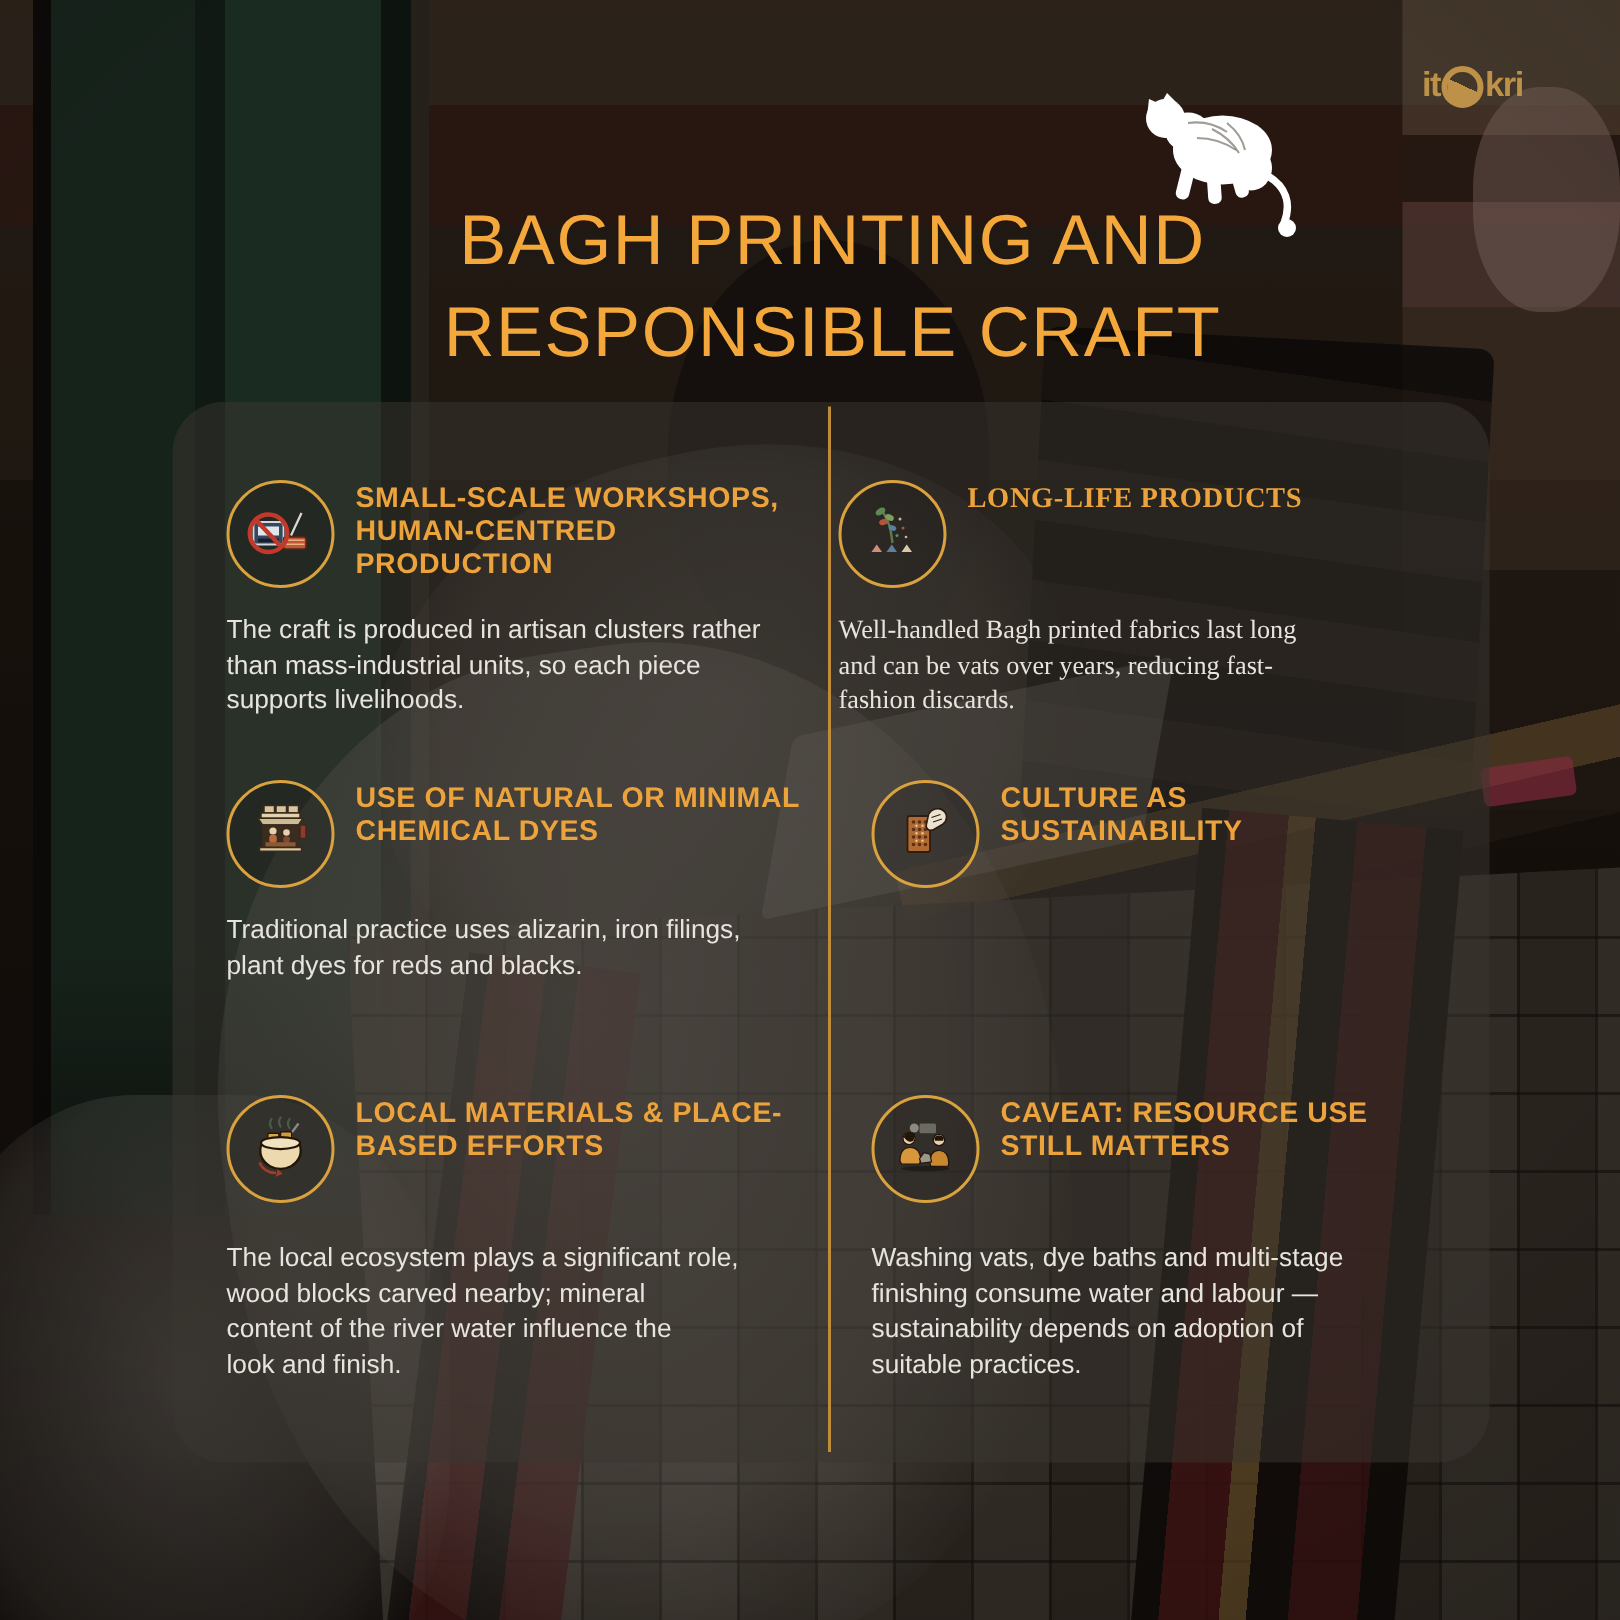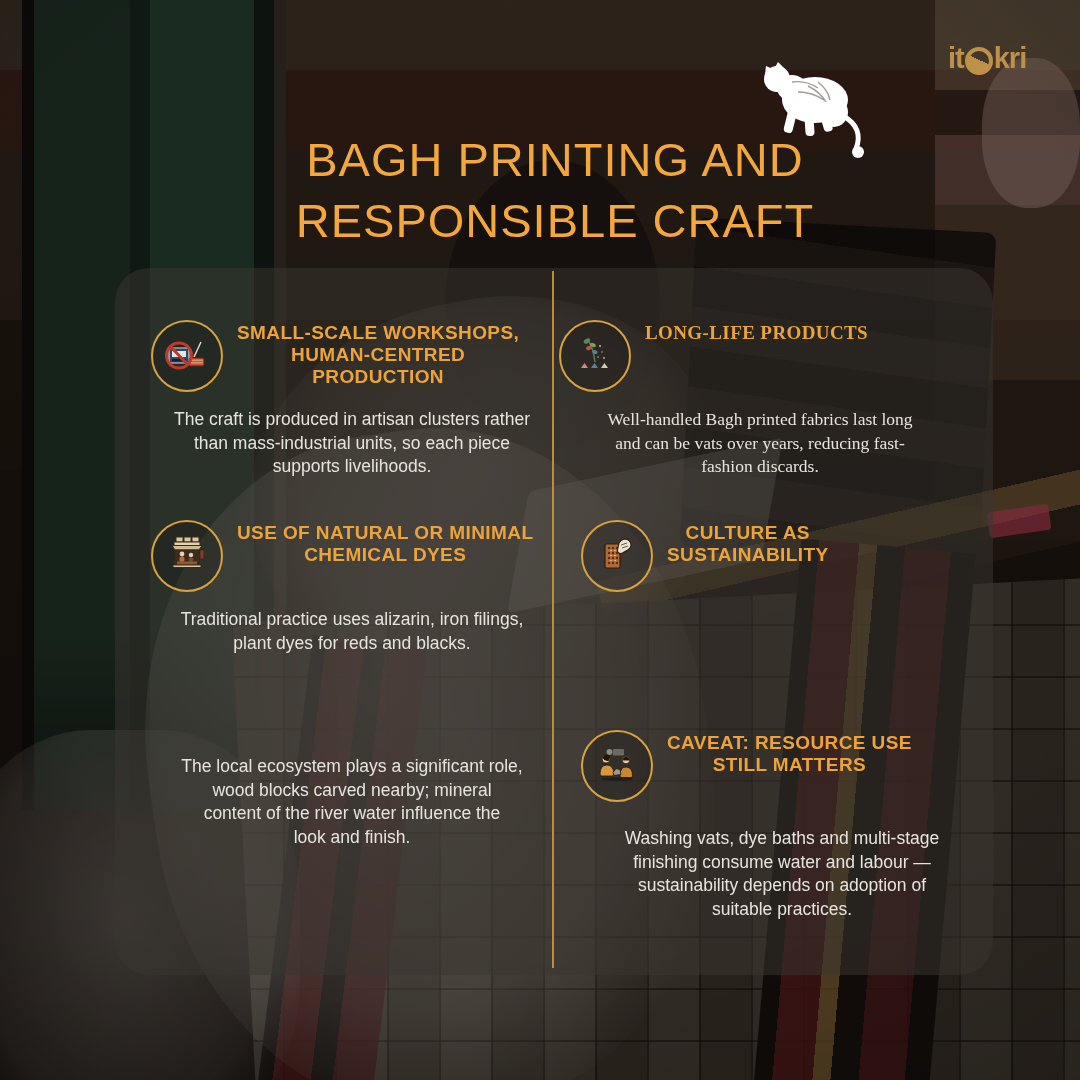--- a/index.html
+++ b/index.html
@@ -40,33 +40,33 @@
   .bg-cloth-bl{left:-50px;top:730px;width:350px;height:420px;border-radius:40%;
     background:radial-gradient(ellipse at 50% 45%,rgba(204,199,188,.38),rgba(204,199,188,.18) 60%,transparent 80%);}
   .bg-right{left:935px;top:0;width:145px;height:760px;
     background:linear-gradient(180deg,rgba(165,143,108,.35) 0 90px,rgba(48,36,28,.45) 90px 135px,rgba(176,124,118,.38) 135px 205px,rgba(128,98,72,.35) 205px 380px,rgba(60,45,35,.4) 380px 540px,transparent 540px);}
   .bg-cloth-tr{left:982px;top:58px;width:98px;height:150px;border-radius:45%;background:rgba(194,160,150,.4);}
   .bg-pink{left:988px;top:508px;width:62px;height:26px;border-radius:4px;background:rgba(202,62,92,.65);transform:rotate(-8deg);}
   .bg-vignette{left:0;top:0;width:1080px;height:1080px;
     background:radial-gradient(140% 120% at 50% 40%,transparent 40%,rgba(0,0,0,.5) 100%),rgba(12,9,7,.36);}
   
   .logo{position:absolute;left:948px;top:42px;display:flex;align-items:center;
-    color:#BE9148;font-weight:bold;font-size:29px;letter-spacing:-1px;}
+    color:#BE9148;font-weight:bold;font-size:23px;letter-spacing:-1px;}
   .logo .o{display:inline-block;width:20px;height:20px;border:4px solid #BE9148;border-radius:50%;
     margin:0 1px;position:relative;top:2px;
     background:linear-gradient(205deg,transparent 0 46%,#BE9148 46%);}
   
   .tiger{position:absolute;left:758px;top:56px;width:118px;height:110px;}
   
   .title{position:absolute;left:115px;top:98px;width:880px;text-align:center;
     color:#F4A83B;font-size:47px;font-weight:normal;line-height:61px;letter-spacing:1px;
     white-space:pre-line;}
   
   .panel{position:absolute;left:115px;top:268px;width:878px;height:707px;border-radius:34px;
-    background:rgba(58,53,47,.52);text-align:center;}
+    background:rgba(58,53,47,.52);}
   .divider{position:absolute;left:437px;top:3px;width:2px;height:697px;background:rgba(198,145,56,.95);}
   .section{position:absolute;width:402px;}
   .s0{left:36px;top:52px;} .s1{left:444px;top:52px;font-family:Liberation Serif, serif;}
   .s2{left:36px;top:252px;} .s3{left:466px;top:252px;}
   .s4{left:36px;top:462px;} .s5{left:466px;top:462px;}
   .sec-head{display:flex;align-items:flex-start;gap:14px;height:72px;}
   .icon-circle{flex:0 0 auto;width:68px;height:68px;border:2px solid #D9A23E;border-radius:50%;
     display:flex;align-items:center;justify-content:center;background:rgba(20,17,14,.25);}
   .sec-title{margin:0;padding-top:2px;color:#EDA33C;font-size:19px;font-weight:bold;
     line-height:22px;letter-spacing:.4px;white-space:pre-line;}
@@ -235,20 +235,37 @@
             <path d="M26 11 c2 -4 7 -5 10 -2.5 c3 2.5 2.5 7 -0.5 9 l-6 3.5 c-3 1.5 -5.5 -0.5 -5 -3 z" fill="#ece2d2" stroke="#2e1d10" stroke-width="1.1"></path>
             <path d="M28 13 l6 -2 M29 16 l6 -2" stroke="#2e1d10" stroke-width="0.7" fill="none"></path>
           </svg>
         </div>
         <h3 class="sec-title">CULTURE AS
 SUSTAINABILITY</h3>
       </div>
     </div>
 
     <div class="section s4">
+      <div class="sec-head">
+        <div class="icon-circle">
+          <svg width="48" height="48" viewBox="0 0 48 48">
+            <path d="M18 4 q-2 3 0 6 M24 3 q-2 3 0 6 M30 4 q-2 3 0 6" stroke="#4a5a48" stroke-width="1.5" fill="none" stroke-linecap="round"></path>
+            <line x1="36" y1="7" x2="30" y2="15" stroke="#8a8a88" stroke-width="1.6"></line>
+            <ellipse cx="29.5" cy="16" rx="2.5" ry="1.6" fill="#a0a09e"></ellipse>
+            <rect x="15.5" y="13.5" width="7.5" height="5.5" rx="1" fill="#d9a843" stroke="#241509"></rect>
+            <rect x="24" y="12.5" width="7.5" height="5.5" rx="1" fill="#cf9c3a" stroke="#241509"></rect>
+            <path d="M11.5 20 q-3.5 10 5.5 15.5 q7 3.5 14 0 q9 -5.5 5.5 -15.5 z" fill="#ecd9b0" stroke="#241509" stroke-width="1.5"></path>
+            <ellipse cx="24" cy="20" rx="13" ry="4" fill="#f2e3c0" stroke="#241509" stroke-width="1.5"></ellipse>
+            <path d="M10 33 q3 7 11 7" stroke="#a33b28" stroke-width="1.8" fill="none"></path>
+            <path d="M21 42.5 l4.5 -2 -3.5 -3 z" fill="#a33b28"></path>
+          </svg>
+        </div>
+        <h3 class="sec-title">LOCAL MATERIALS &amp; PLACE-
+BASED EFFORTS</h3>
+      </div>
       <p class="sec-body">The local ecosystem plays a significant role,
 wood blocks carved nearby; mineral
 content of the river water influence the
 look and finish.</p>
     </div>
 
     <div class="section s5">
       <div class="sec-head">
         <div class="icon-circle">
           <svg width="48" height="48" viewBox="0 0 48 48">

